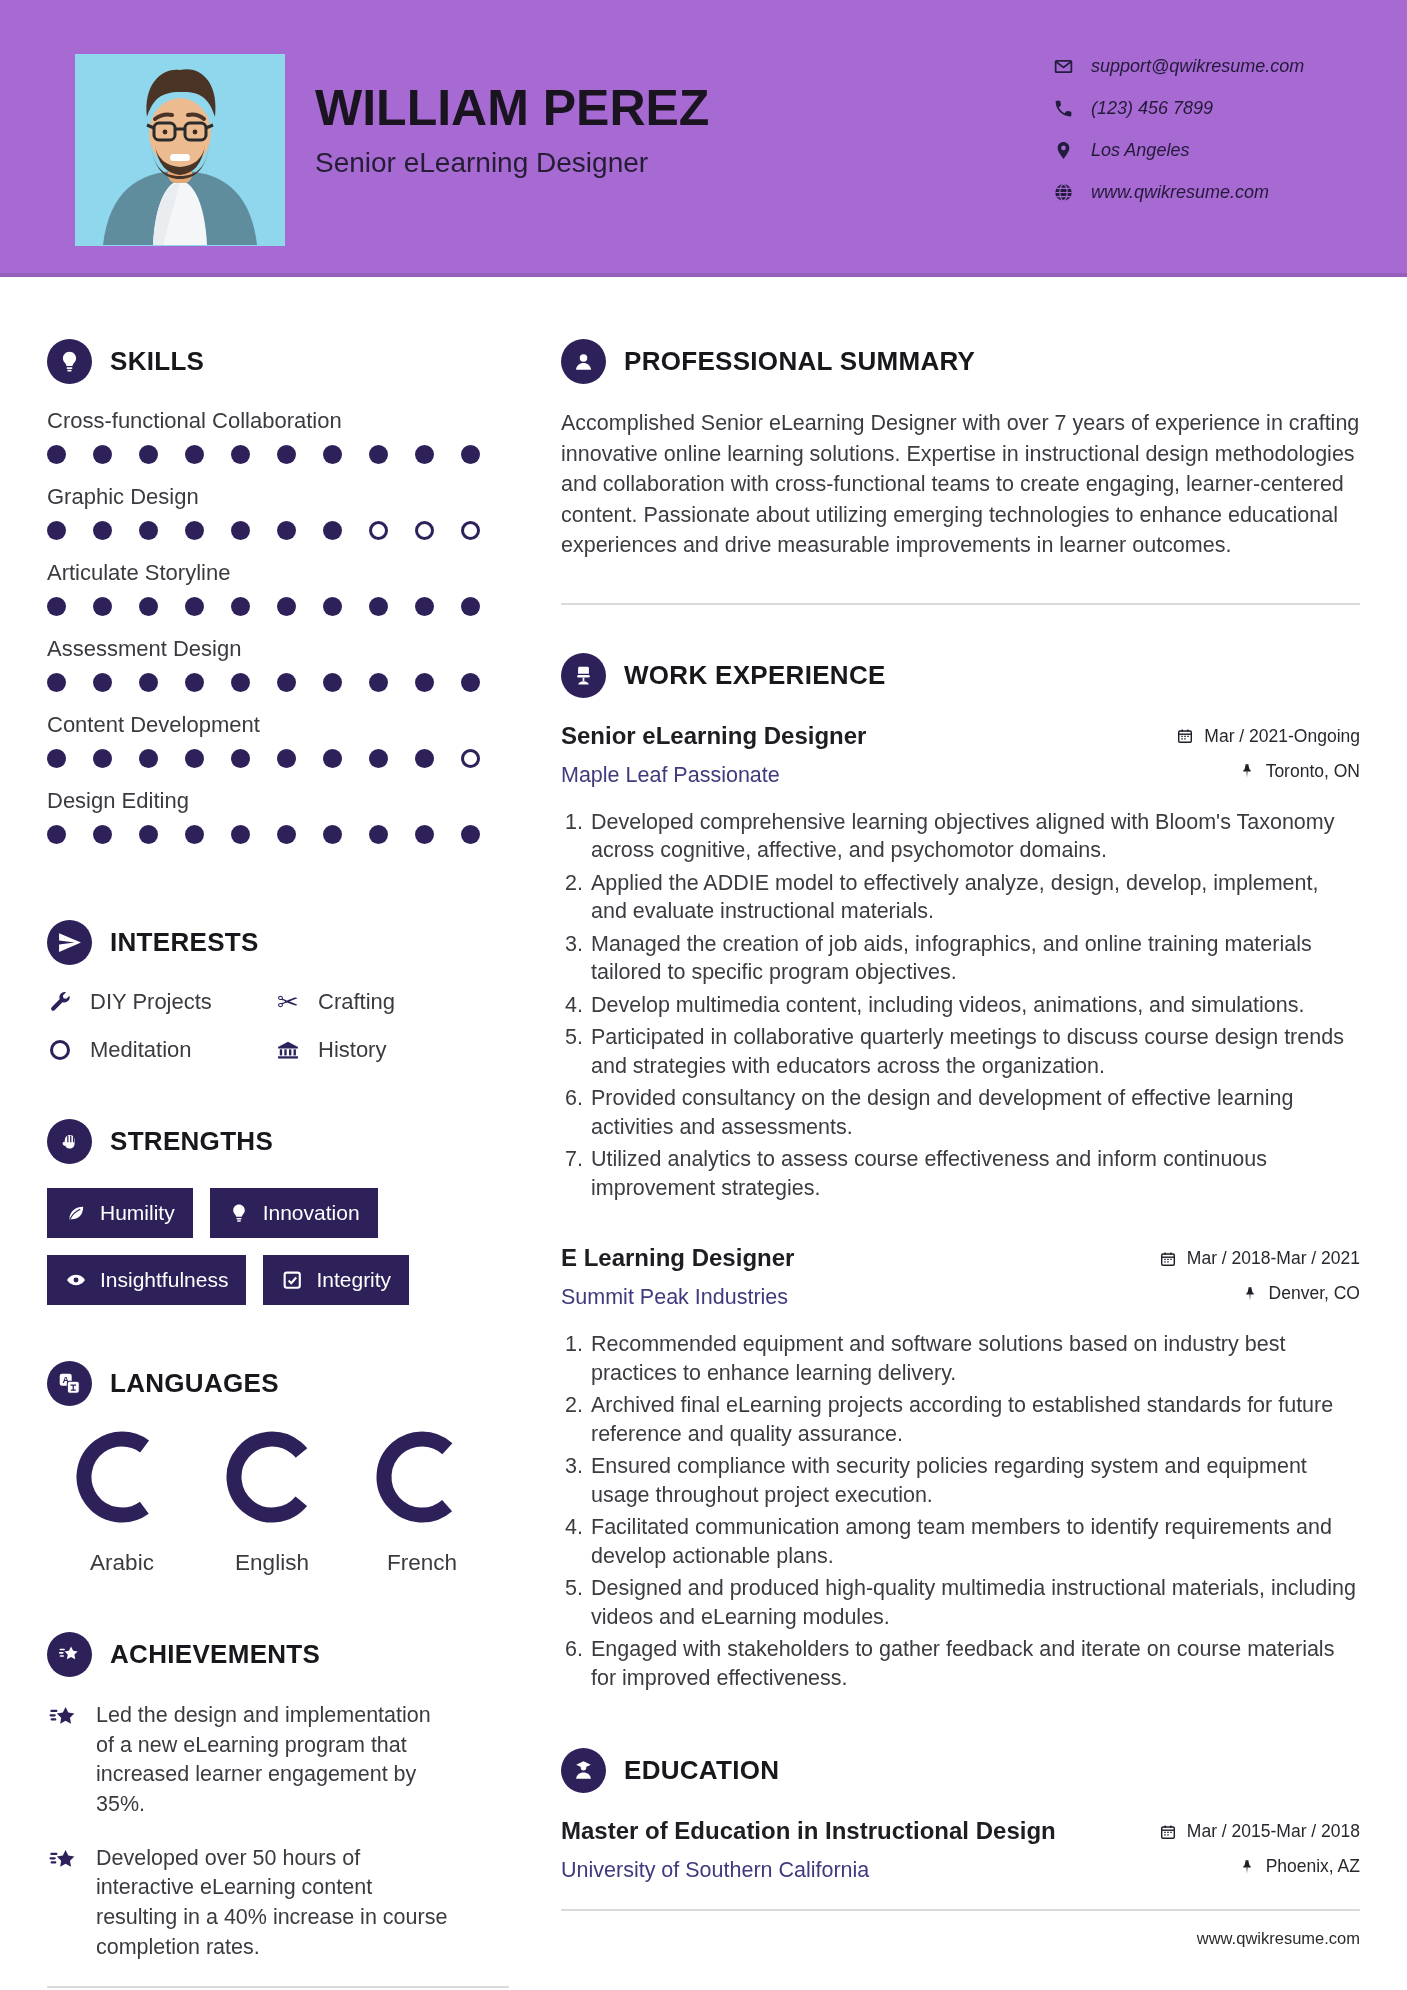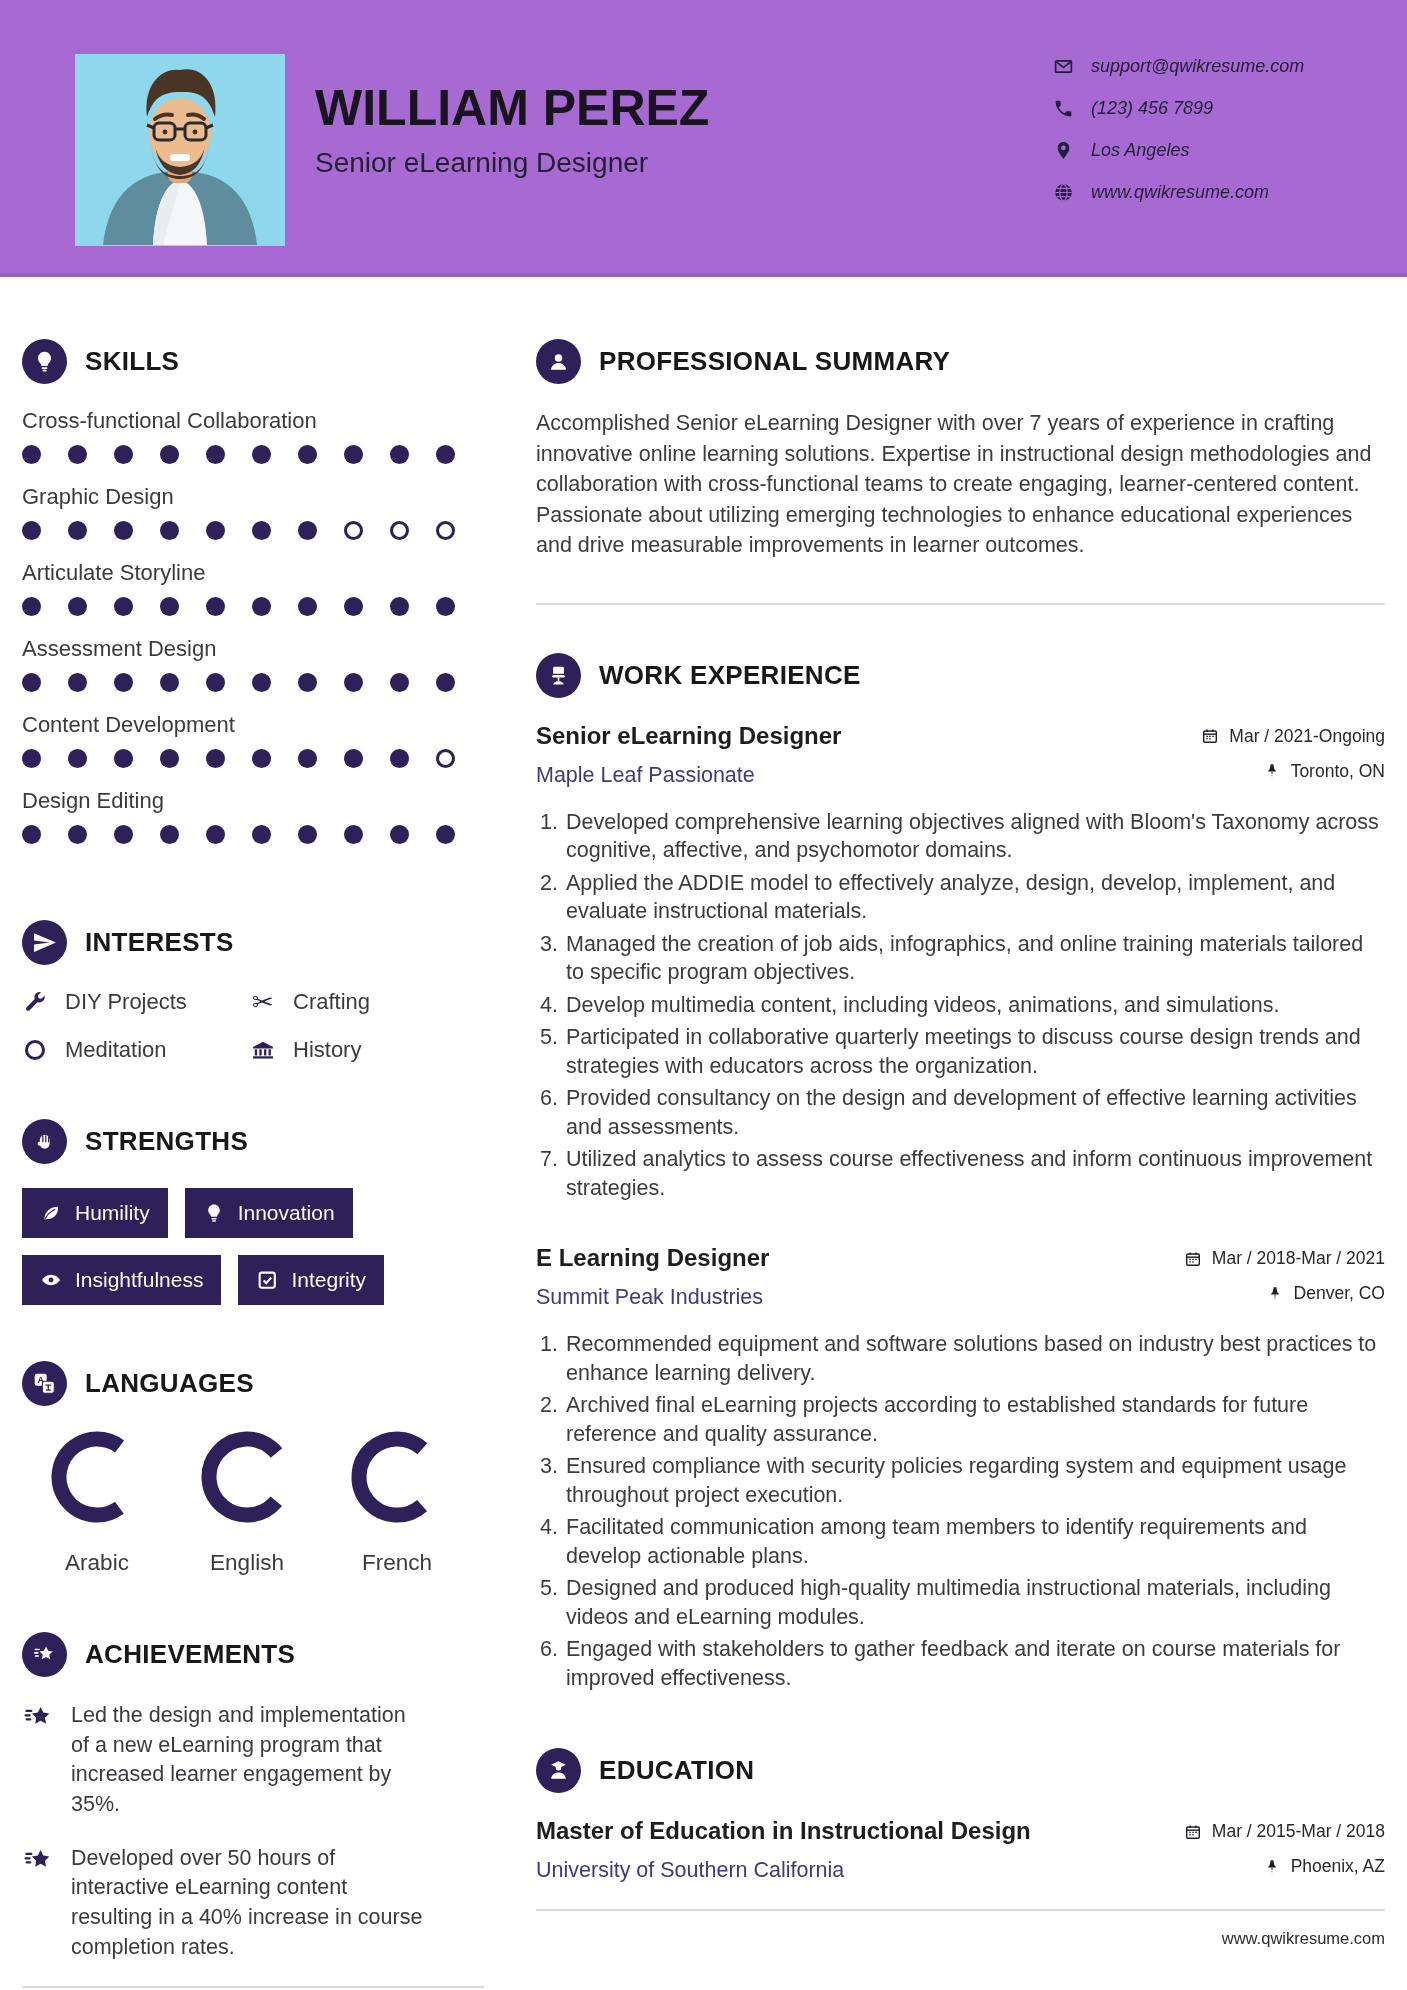--- a/index.html
+++ b/index.html
@@ -24,21 +24,21 @@
     color:#1a1420; line-height:1.05;
   }
   .role { margin-top:12px; font-size:28px; font-weight:500; color:#241d33; }
   .contact { position:absolute; left:1053px; top:56px; display:flex; flex-direction:column; gap:21px;font-style:italic; }
   .contact-row { display:flex; align-items:center; gap:17px; }
   .contact-row .cicon { width:21px; height:21px; color:#241c3e; flex:none; display:flex; }
   .contact-row .cicon svg { width:100%; height:100%; }
   .contact-text { font-size:18px; font-weight:500; color:#221a38; white-space:nowrap; }
 
   
-  .main { display:flex; gap:52px; padding:62px 22px 42px; height:1713px; }
+  .main { display:flex; gap:52px; padding:62px 47px 42px; height:1713px; }
   .col-left  { width:462px; flex:none; display:flex; flex-direction:column; }
   .col-right { flex:1; display:flex; flex-direction:column; }
 
   .sec-head { display:flex; align-items:center; gap:18px; margin-bottom:24px; }
   .sec-icon {
     width:45px; height:45px; border-radius:50%; background:#2e2159; color:#fff;
     display:flex; align-items:center; justify-content:center; flex:none;
   }
   .sec-icon svg { width:25px; height:25px; }
   .sec-title { font-size:26px; font-weight:800; color:#17171c; letter-spacing:.3px; }

